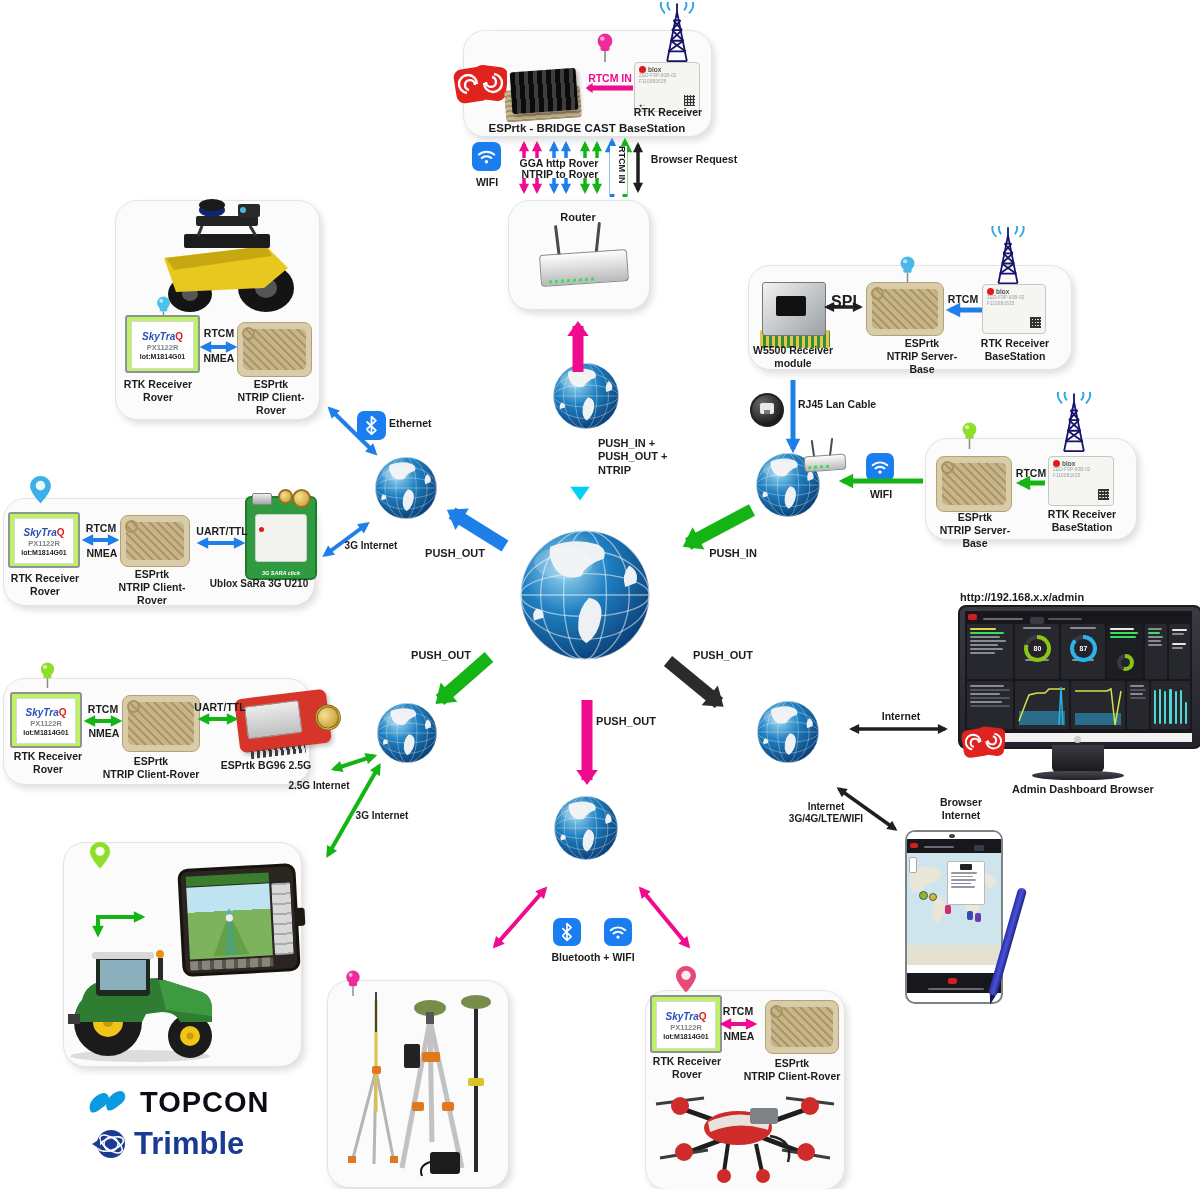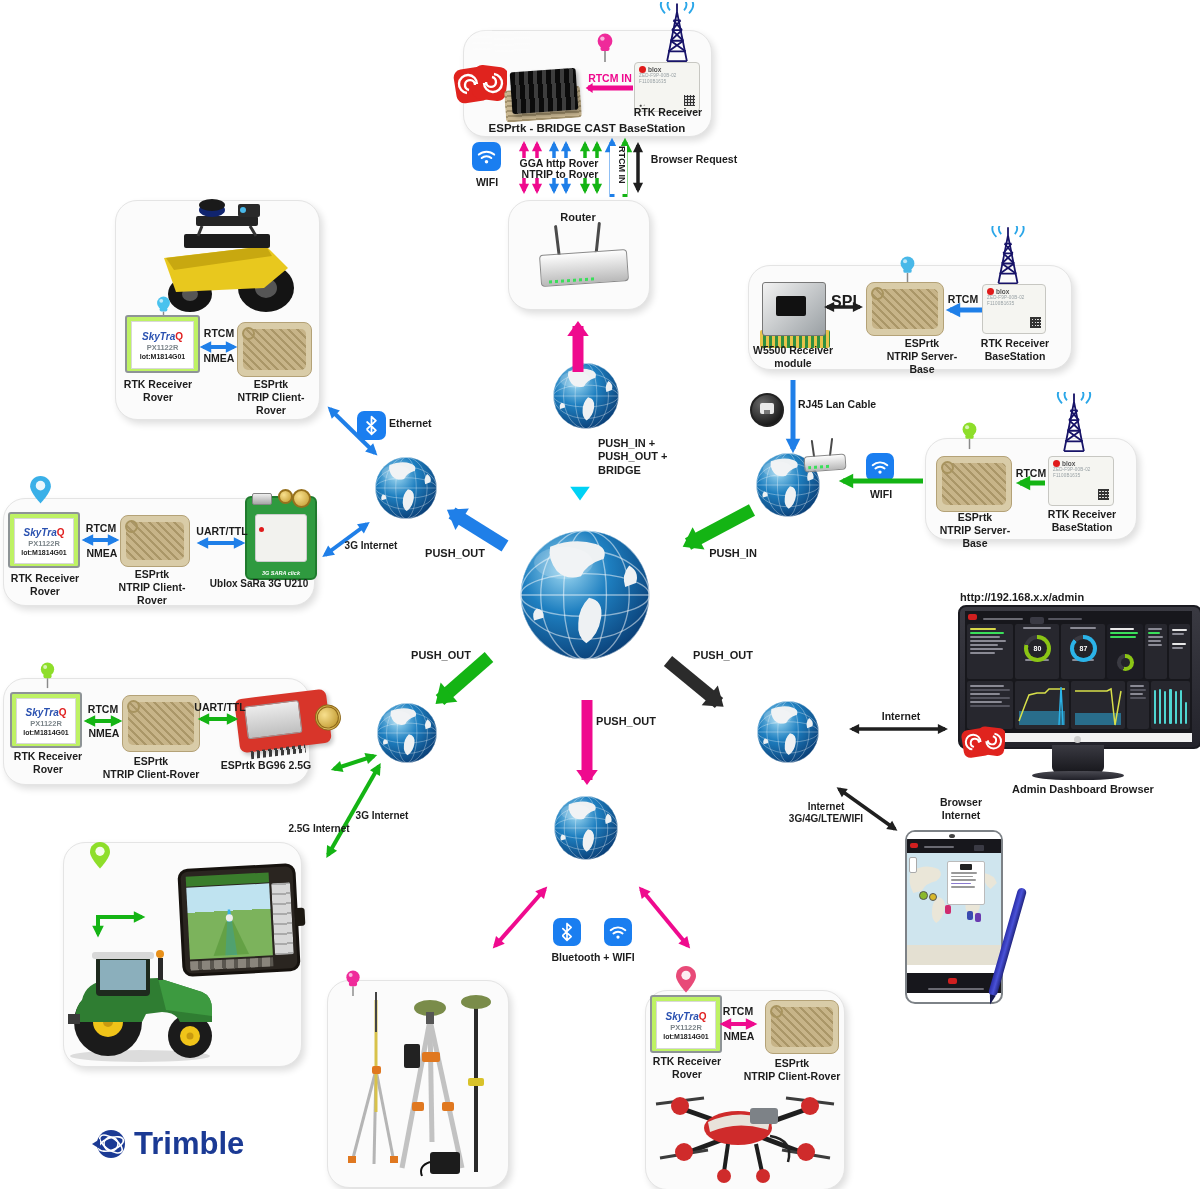--- a/index.html
+++ b/index.html
@@ -600,20 +600,27 @@
     <div class="abs" style="left:68px;top:60px;width:6px;height:9px;background:#6a3ab0;border-radius:2px"></div>
     <div class="abs" style="left:2px;top:4px;width:6px;height:14px;background:#fff;border:1px solid #aaa;border-radius:2px"></div>
   </div>
   <div class="abs" style="left:0;bottom:9px;right:0;height:20px;background:#17171c">
     <div class="redchip" style="left:41px;top:5px;width:9px;height:6px"></div>
     <div class="dashline" style="position:absolute;left:18px;top:13px;width:56px;height:1.5px;background:#6a6a72"></div>
   </div>
 </div>
 <div class="stylus" style="left:1003px;top:886px;height:112px"></div>
 
+<div class="abs" style="left:88px;top:1086px;display:flex;align-items:center;gap:8px">
+  <svg width="44" height="30" viewBox="0 0 44 30">
+    <path d="M8 24 Q2 16 10 8 Q18 2 22 8 Q26 14 18 20 Q12 26 8 24 Z" fill="#0a9ae0" transform="skewX(-12)"></path>
+    <path d="M24 22 Q18 14 26 6 Q34 0 38 6 Q42 12 34 18 Q28 24 24 22 Z" fill="#0a9ae0" transform="skewX(-12)"></path>
+  </svg>
+  <span class="topcon-txt">TOPCON</span>
+</div>
 <div class="abs" style="left:92px;top:1126px;display:flex;align-items:flex-end;gap:6px">
   <svg width="36" height="36" viewBox="0 0 36 36">
     <circle cx="19" cy="18" r="14" fill="#1b3a94"></circle>
     <g stroke="#fff" stroke-width="1.6" fill="none">
       <ellipse cx="19" cy="18" rx="13" ry="6" transform="rotate(-20 19 18)"></ellipse>
       <ellipse cx="19" cy="18" rx="13" ry="6" transform="rotate(35 19 18)"></ellipse>
       <circle cx="19" cy="18" r="7"></circle>
     </g>
     <polygon points="0,18 8,13 8,23" fill="#1b3a94"></polygon>
   </svg>
@@ -735,21 +742,21 @@
 <div class="lbl" style="left:626px;top:106px;width:84px;font-size:10.5px">RTK Receiver</div>
 <div class="lbl pink" style="left:584px;top:72px;width:52px;font-size:10.5px">RTCM IN</div>
 <div class="lbl" style="left:470px;top:176px;width:34px;font-size:10.5px">WIFI</div>
 <div class="lbl" style="left:514px;top:157px;width:90px;font-size:10.5px">GGA http Rover</div>
 <div class="lbl" style="left:518px;top:168px;width:84px;font-size:10.5px;top:168px">NTRIP to Rover</div>
 <div class="lbl" style="left:610px;top:146px;width:17px;height:48px;font-size:9px;writing-mode:vertical-rl;text-align:left;background:#fff">RTCM IN</div>
 <div class="lbl" style="left:648px;top:153px;width:92px;font-size:10.5px">Browser Request</div>
 <div class="lbl" style="left:508px;top:211px;width:140px;font-size:11px">Router</div>
 <div class="lbl" style="left:598px;top:437px;width:92px;font-size:11px;text-align:left">PUSH_IN +
 PUSH_OUT +
-BRIDGE</div>
+NTRIP</div>
 <div class="lbl" style="left:420px;top:547px;width:70px;font-size:11px">PUSH_OUT</div>
 <div class="lbl" style="left:704px;top:547px;width:58px;font-size:11px">PUSH_IN</div>
 <div class="lbl" style="left:406px;top:649px;width:70px;font-size:11px">PUSH_OUT</div>
 <div class="lbl" style="left:688px;top:649px;width:70px;font-size:11px">PUSH_OUT</div>
 <div class="lbl" style="left:594px;top:715px;width:64px;font-size:11px">PUSH_OUT</div>
 <div class="lbl" style="left:750px;top:344px;width:86px;font-size:10.5px">W5500 Receiver
 module</div>
 <div class="lbl" style="left:828px;top:292px;width:32px;font-size:16px">SPI</div>
 <div class="lbl" style="left:878px;top:337px;width:88px;font-size:10.5px">ESPrtk
 NTRIP Server-Base</div>
@@ -780,21 +787,21 @@
 NTRIP Client-Rover</div>
 <div class="lbl" style="left:208px;top:578px;width:102px;font-size:10px">Ublox SaRa 3G U210</div>
 <div class="lbl" style="left:84px;top:703px;width:38px;font-size:10.5px">RTCM</div>
 <div class="lbl" style="left:84px;top:727px;width:40px;font-size:10.5px">NMEA</div>
 <div class="lbl" style="left:192px;top:701px;width:56px;font-size:10.5px">UART/TTL</div>
 <div class="lbl" style="left:10px;top:750px;width:76px;font-size:10.5px">RTK Receiver
 Rover</div>
 <div class="lbl" style="left:102px;top:755px;width:98px;font-size:10.5px">ESPrtk
 NTRIP Client-Rover</div>
 <div class="lbl" style="left:218px;top:759px;width:96px;font-size:10.5px">ESPrtk BG96 2.5G</div>
-<div class="lbl" style="left:284px;top:823px;width:70px;font-size:10px">2.5G Internet</div>
+<div class="lbl" style="left:284px;top:780px;width:70px;font-size:10px">2.5G Internet</div>
 <div class="lbl" style="left:350px;top:810px;width:64px;font-size:10px">3G Internet</div>
 <div class="lbl" style="left:544px;top:951px;width:98px;font-size:10.5px">Bluetooth + WIFI</div>
 <div class="lbl" style="left:718px;top:1005px;width:40px;font-size:10.5px">RTCM</div>
 <div class="lbl" style="left:718px;top:1030px;width:42px;font-size:10.5px">NMEA</div>
 <div class="lbl" style="left:650px;top:1055px;width:74px;font-size:10.5px">RTK Receiver
 Rover</div>
 <div class="lbl" style="left:742px;top:1057px;width:100px;font-size:10.5px">ESPrtk
 NTRIP Client-Rover</div>
 <div class="lbl" style="left:960px;top:591px;width:140px;font-size:11px;text-align:left">http://192.168.x.x/admin</div>
 <div class="lbl" style="left:1004px;top:783px;width:158px;font-size:11px">Admin Dashboard Browser</div>

